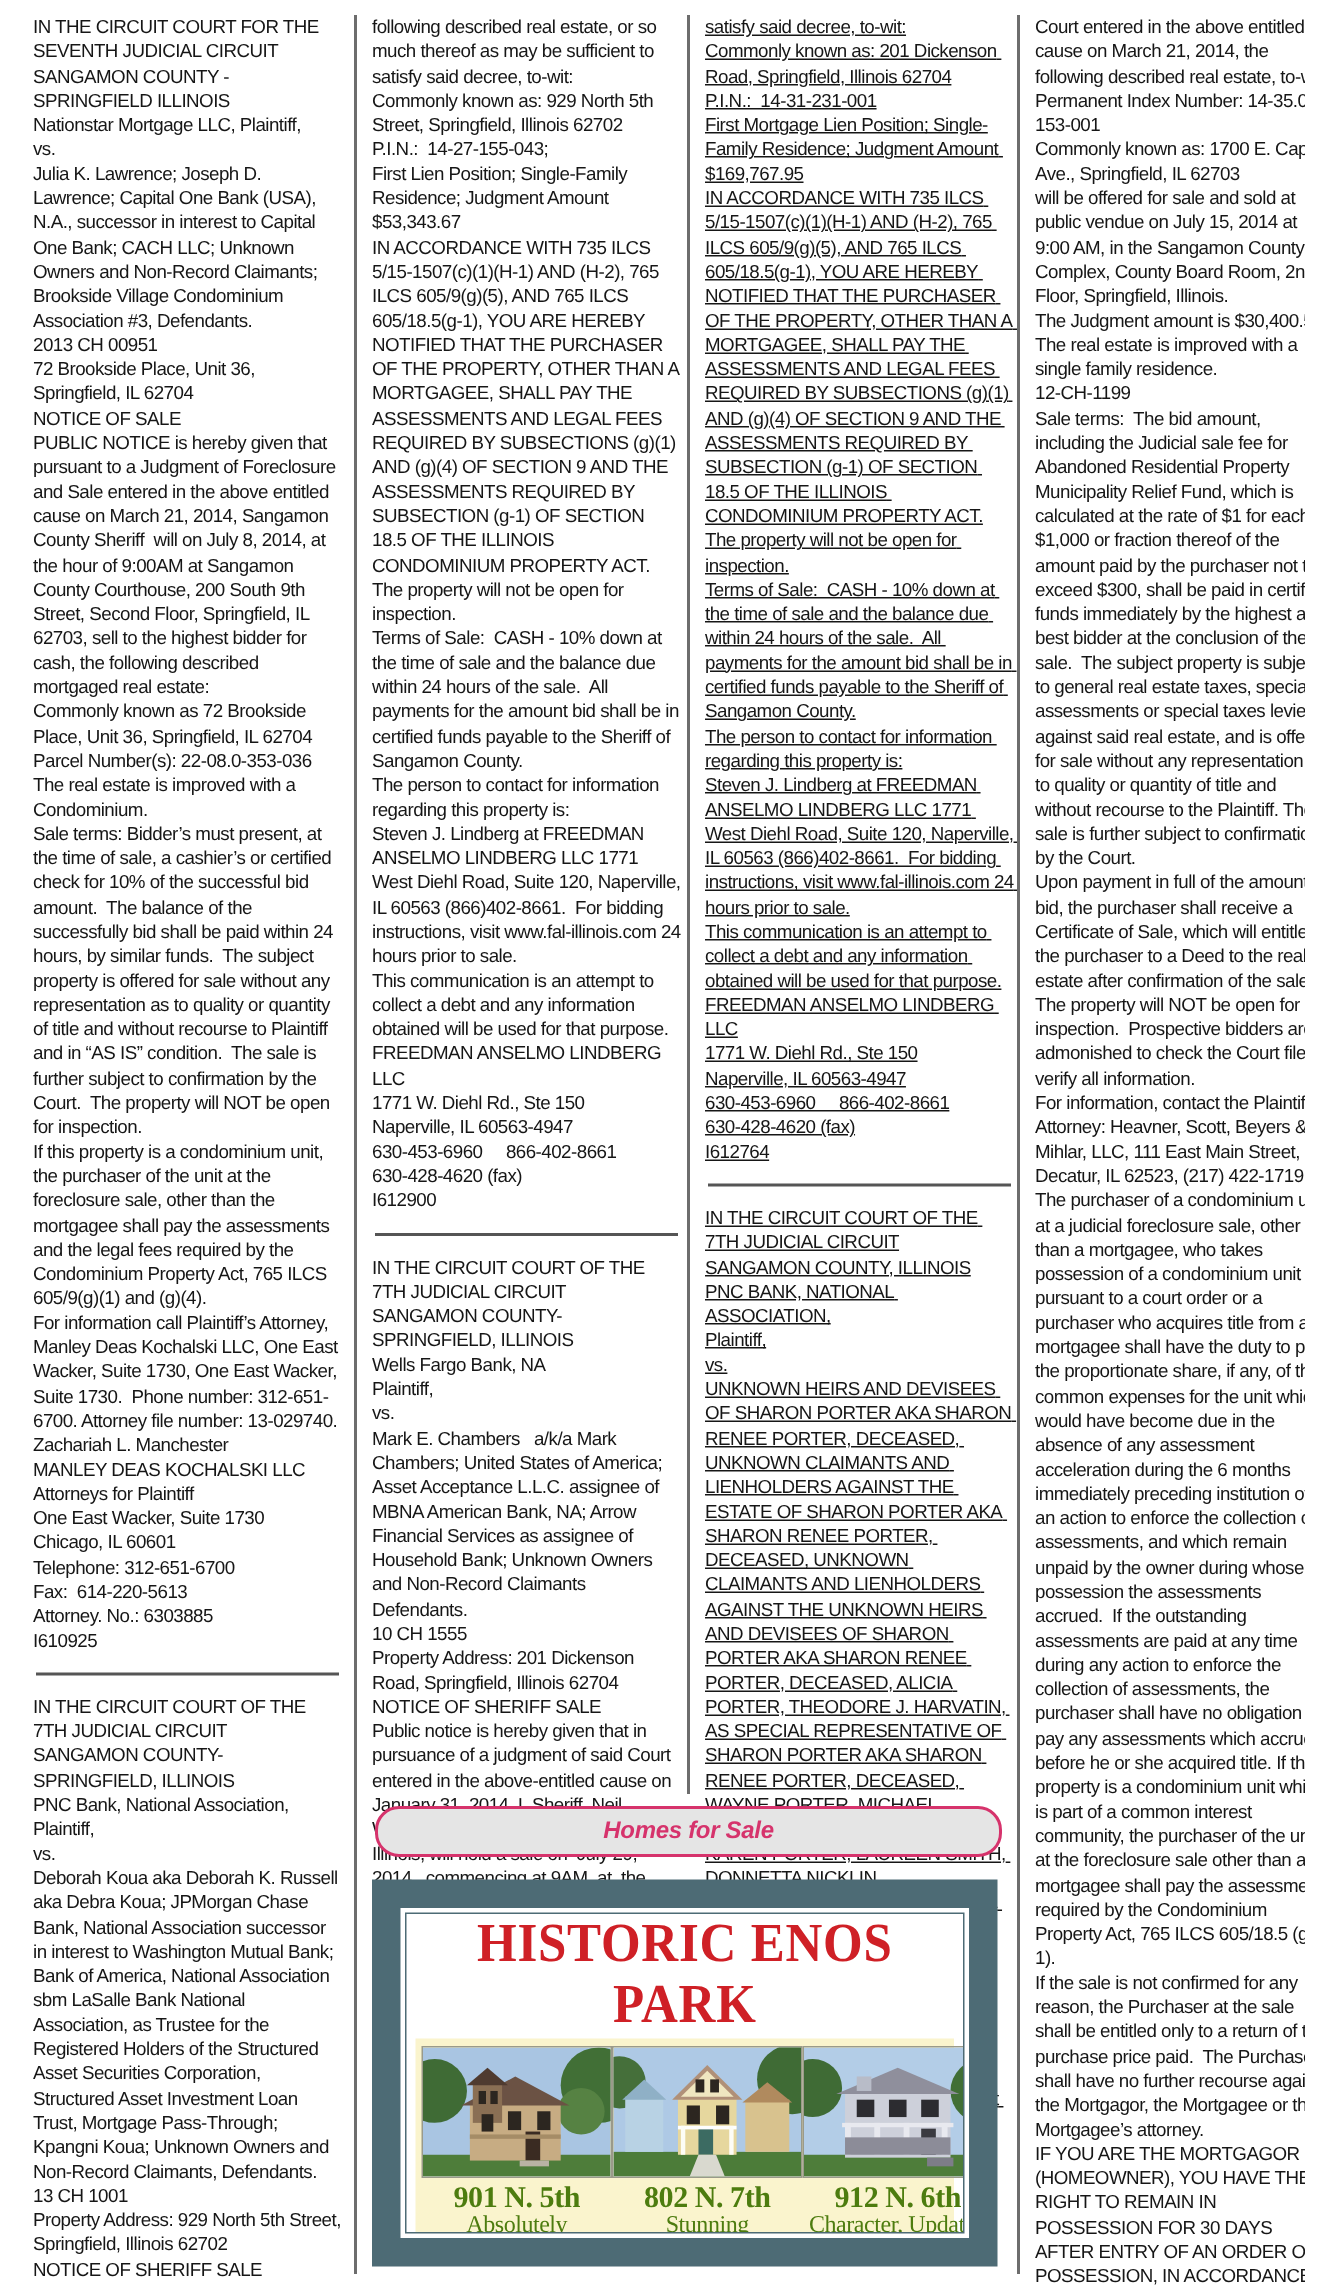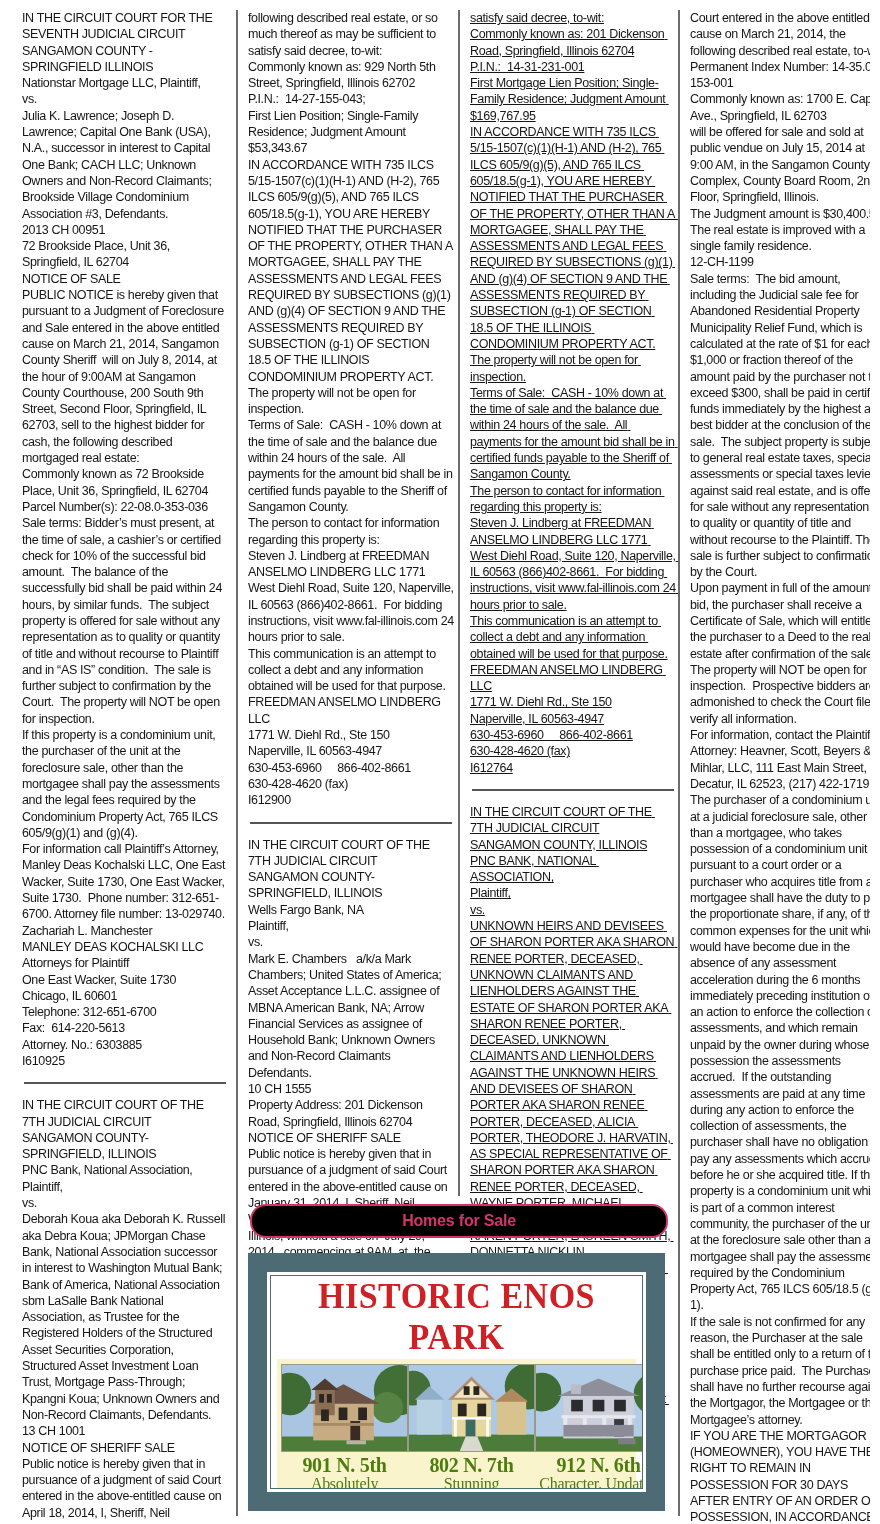--- a/index.html
+++ b/index.html
@@ -17,22 +17,22 @@
   .notice-divider {
     height:2px; background:#555; margin:13px 2px 13px 2px;
   }
   .vrule {
     position:absolute; top:10px; width:1.5px; background:#6d6d6d;
   }
 
   
   .homes-pill {
     position:absolute; left:240px; top:1204px; width:414px; height:30px;
-    border:2.5px solid #d6336c; border-radius:16px; background:#000000;
-    display:flex; align-items:center; justify-content:center;
+    border:2.5px solid #d6336c; border-radius:16px; background:#e5e5e5;
+    display:flex; align-items:center; justify-content:center;font-style:italic;
   }
   .homes-pill span {
     color:#d6336c; font-weight:bold; font-size:16px; letter-spacing:-0.2px;
   }
 
   
   .ad-frame {
     position:absolute; left:238px; top:1253px; width:417px; height:258px;
     background:#4d6b75; padding:19px; box-sizing:border-box;
   }
@@ -72,40 +72,42 @@
       <div class="para">SANGAMON COUNTY - SPRINGFIELD ILLINOIS</div>
       <div class="para">Nationstar Mortgage LLC, Plaintiff,</div>
       <div class="para">vs.</div>
       <div class="para">Julia K. Lawrence; Joseph D. Lawrence; Capital One Bank (USA), N.A., successor in interest to Capital One Bank; CACH LLC; Unknown Owners and Non-Record Claimants; Brookside Village Condominium Association #3, Defendants.</div>
       <div class="para">2013 CH 00951</div>
       <div class="para">72 Brookside Place, Unit 36, Springfield, IL 62704</div>
       <div class="para">NOTICE OF SALE</div>
       <div class="para">PUBLIC NOTICE is hereby given that pursuant to a Judgment of Foreclosure and Sale entered in the above entitled cause on March 21, 2014, Sangamon County Sheriff  will on July 8, 2014, at the hour of 9:00AM at Sangamon County Courthouse, 200 South 9th Street, Second Floor, Springfield, IL 62703, sell to the highest bidder for cash, the following described mortgaged real estate:</div>
       <div class="para">Commonly known as 72 Brookside Place, Unit 36, Springfield, IL 62704</div>
       <div class="para">Parcel Number(s): 22-08.0-353-036</div>
+      <div class="para">The real estate is improved with a Condominium.</div>
       <div class="para">Sale terms: Bidder’s must present, at the time of sale, a cashier’s or certified check for 10% of the successful bid amount.  The balance of the successfully bid shall be paid within 24 hours, by similar funds.  The subject property is offered for sale without any representation as to quality or quantity of title and without recourse to Plaintiff and in “AS IS” condition.  The sale is further subject to confirmation by the Court.  The property will NOT be open for inspection.</div>
       <div class="para">If this property is a condominium unit, the purchaser of the unit at the foreclosure sale, other than the mortgagee shall pay the assessments and the legal fees required by the Condominium Property Act, 765 ILCS 605/9(g)(1) and (g)(4).</div>
       <div class="para">For information call Plaintiff’s Attorney, Manley Deas Kochalski LLC, One East Wacker, Suite 1730, One East Wacker, Suite 1730.  Phone number: 312-651-6700. Attorney file number: 13-029740.</div>
       <div class="para">Zachariah L. Manchester</div>
       <div class="para">MANLEY DEAS KOCHALSKI LLC</div>
       <div class="para">Attorneys for Plaintiff</div>
       <div class="para">One East Wacker, Suite 1730</div>
       <div class="para">Chicago, IL 60601</div>
       <div class="para">Telephone: 312-651-6700</div>
       <div class="para">Fax:  614-220-5613</div>
       <div class="para">Attorney. No.: 6303885</div>
       <div class="para">I610925</div>
       <div class="notice-divider"></div>
       <div class="para">IN THE CIRCUIT COURT OF THE 7TH JUDICIAL CIRCUIT</div>
       <div class="para">SANGAMON COUNTY- SPRINGFIELD, ILLINOIS</div>
       <div class="para">PNC Bank, National Association,</div>
       <div class="para">Plaintiff,</div>
       <div class="para">vs.</div>
       <div class="para">Deborah Koua aka Deborah K. Russell aka Debra Koua; JPMorgan Chase Bank, National Association successor in interest to Washington Mutual Bank; Bank of America, National Association sbm LaSalle Bank National Association, as Trustee for the Registered Holders of the Structured Asset Securities Corporation, Structured Asset Investment Loan Trust, Mortgage Pass-Through; Kpangni Koua; Unknown Owners and Non-Record Claimants, Defendants.</div>
       <div class="para">13 CH 1001</div>
+      <div class="para">Property Address: 929 North 5th Street, Springfield, Illinois 62702</div>
       <div class="para">NOTICE OF SHERIFF SALE</div>
       <div class="para">Public notice is hereby given that in pursuance of a judgment of said Court entered in the above-entitled cause on April 18, 2014, I, Sheriff, Neil Williamson of Sangamon County, Illinois, will hold a sale on July 29, 2014 , commencing at 9 AM, at  the Sangamon County Courthouse, 200 South Ninth Street, Springfield, IL 62701, to sell to the highest bidder or bidders the</div>
     </div>
   <div class="vrule" style="left:226px; height:1506px;"></div>
   <div class="legal-col" style="left:238px;">
       <div class="para">following described real estate, or so much thereof as may be sufficient to satisfy said decree, to-wit:</div>
       <div class="para">Commonly known as: 929 North 5th Street, Springfield, Illinois 62702</div>
       <div class="para">P.I.N.:  14-27-155-043;</div>
       <div class="para">First Lien Position; Single-Family Residence; Judgment Amount $53,343.67</div>
       <div class="para">IN ACCORDANCE WITH 735 ILCS 5/15-1507(c)(1)(H-1) AND (H-2), 765 ILCS 605/9(g)(5), AND 765 ILCS 605/18.5(g-1), YOU ARE HEREBY NOTIFIED THAT THE PURCHASER OF THE PROPERTY, OTHER THAN A MORTGAGEE, SHALL PAY THE ASSESSMENTS AND LEGAL FEES REQUIRED BY SUBSECTIONS (g)(1) AND (g)(4) OF SECTION 9 AND THE ASSESSMENTS REQUIRED BY SUBSECTION (g-1) OF SECTION 18.5 OF THE ILLINOIS CONDOMINIUM PROPERTY ACT.</div>

